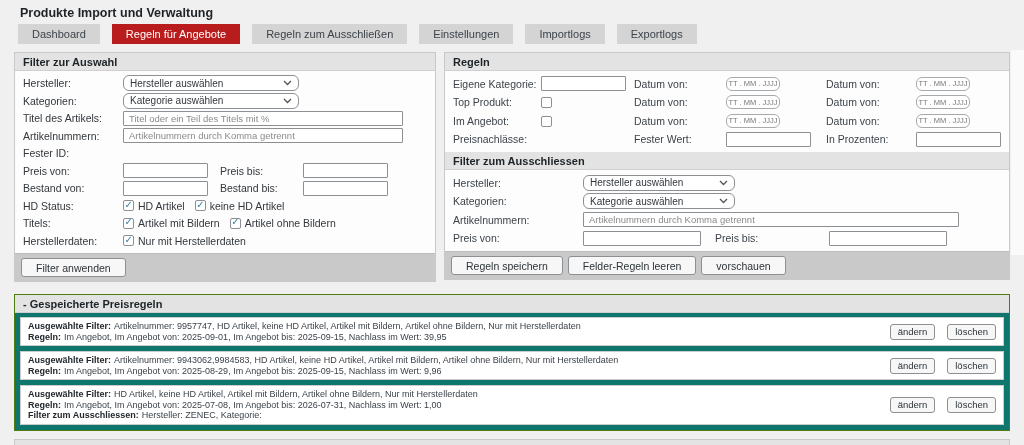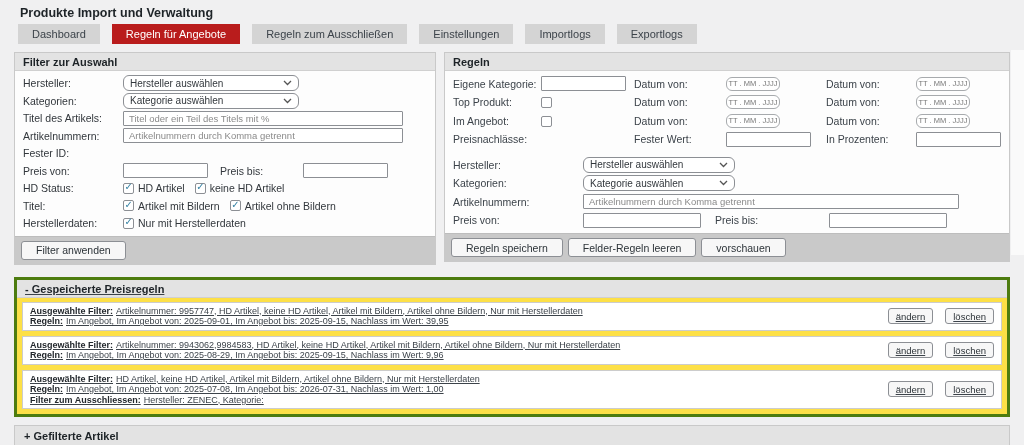--- a/index.html
+++ b/index.html
@@ -43,21 +43,21 @@
   .rrow .ctl-txt { width:85px; }
   .date { width:54px; height:14px; border:1px solid #a7aaad; border-radius:6px; background:#fff; font-size:7.5px; text-align:center; color:#6b6f73; padding:0 1px; font-family:inherit; }
   .date::placeholder { color:#777; }
 
   .xrow { display:flex; align-items:center; height:17.5px; margin-bottom:1px; font-size:10.5px; }
   .xlbl { width:130px; flex:0 0 130px; }
   .xfull { width:376px; }
   .xhalf { width:118px; }
   .xlbl2 { width:128px; padding-left:14px; }
 
-  .saved { margin:12px 14px 0 14px; background:#fde047; border:3px solid #4d7c0f;text-decoration:underline; }
+  .saved { margin:12px 14px 0 14px; background:#0f766e; border:1px solid #4d7c0f; }
   .saved .panel-head { cursor:pointer; }
   .rules-list { padding:4px 5px 5px 5px; }
   .rule-row { background:#ffffff; border:1px solid #cccccc; display:flex; align-items:center; padding:3px 7px; margin-bottom:5px; }
   .rule-row:last-child { margin-bottom:0; }
   .rule-text { flex:1; font-size:9px; line-height:10.5px; color:#3c434a; }
   .rule-text b { color:#23282d; margin-right:3px; }
   .rule-actions { display:flex; gap:12px; margin-left:10px; }
 
   .filtered-bar { margin:8px 14px 0 14px; background:#e3e3e3; border:1px solid #c9c9c9; font-size:11px; font-weight:bold; color:#1d2327; padding:4px 9px; height:21px; cursor:pointer; }
 </style>
@@ -112,28 +112,34 @@
         <div class="lrow">
           <span class="lbl">Fester ID:</span>
         </div>
         <div class="lrow">
           <span class="lbl">Preis von:</span>
           <input class="txt half" style="">
           <span class="lbl2">Preis bis:</span>
           <input class="txt half" style="">
         </div>
         <div class="lrow">
+          <span class="lbl">Bestand von:</span>
+          <input class="txt half" style="">
+          <span class="lbl2">Bestand bis:</span>
+          <input class="txt half" style="">
+        </div>
+        <div class="lrow">
           <span class="lbl">HD Status:</span>
           <span class="cb checked"></span>
           <span class="cb-lab">HD Artikel</span>
           <span class="cb checked"></span>
           <span class="cb-lab">keine HD Artikel</span>
         </div>
         <div class="lrow">
-          <span class="lbl">Titel:</span>
+          <span class="lbl">Titels:</span>
           <span class="cb checked"></span>
           <span class="cb-lab">Artikel mit Bildern</span>
           <span class="cb checked"></span>
           <span class="cb-lab">Artikel ohne Bildern</span>
         </div>
         <div class="lrow">
           <span class="lbl">Herstellerdaten:</span>
           <span class="cb checked"></span>
           <span class="cb-lab">Nur mit Herstellerdaten</span>
         </div>
@@ -173,20 +179,21 @@
         <div class="rrow">
           <span>Preisnachlässe:</span>
           <span></span>
           <span>Fester Wert:</span>
           <input class="txt ctl-txt" style="">
           <span>In Prozenten:</span>
           <input class="txt ctl-txt" style="">
         </div>
       </div>
 
+      <div class="panel-head">Filter zum Ausschliessen</div>
       <div class="pbody">
         <div class="xrow">
           <span class="xlbl">Hersteller:</span>
           <div class="select wide">
             <span>Hersteller auswählen</span>
             <svg class="chev" width="9" height="6" viewBox="0 0 9 6">
                 <path d="M1 1 L4.5 4.5 L8 1" fill="none" stroke="#555" stroke-width="1.3"></path>
               </svg>
           </div>
         </div>

